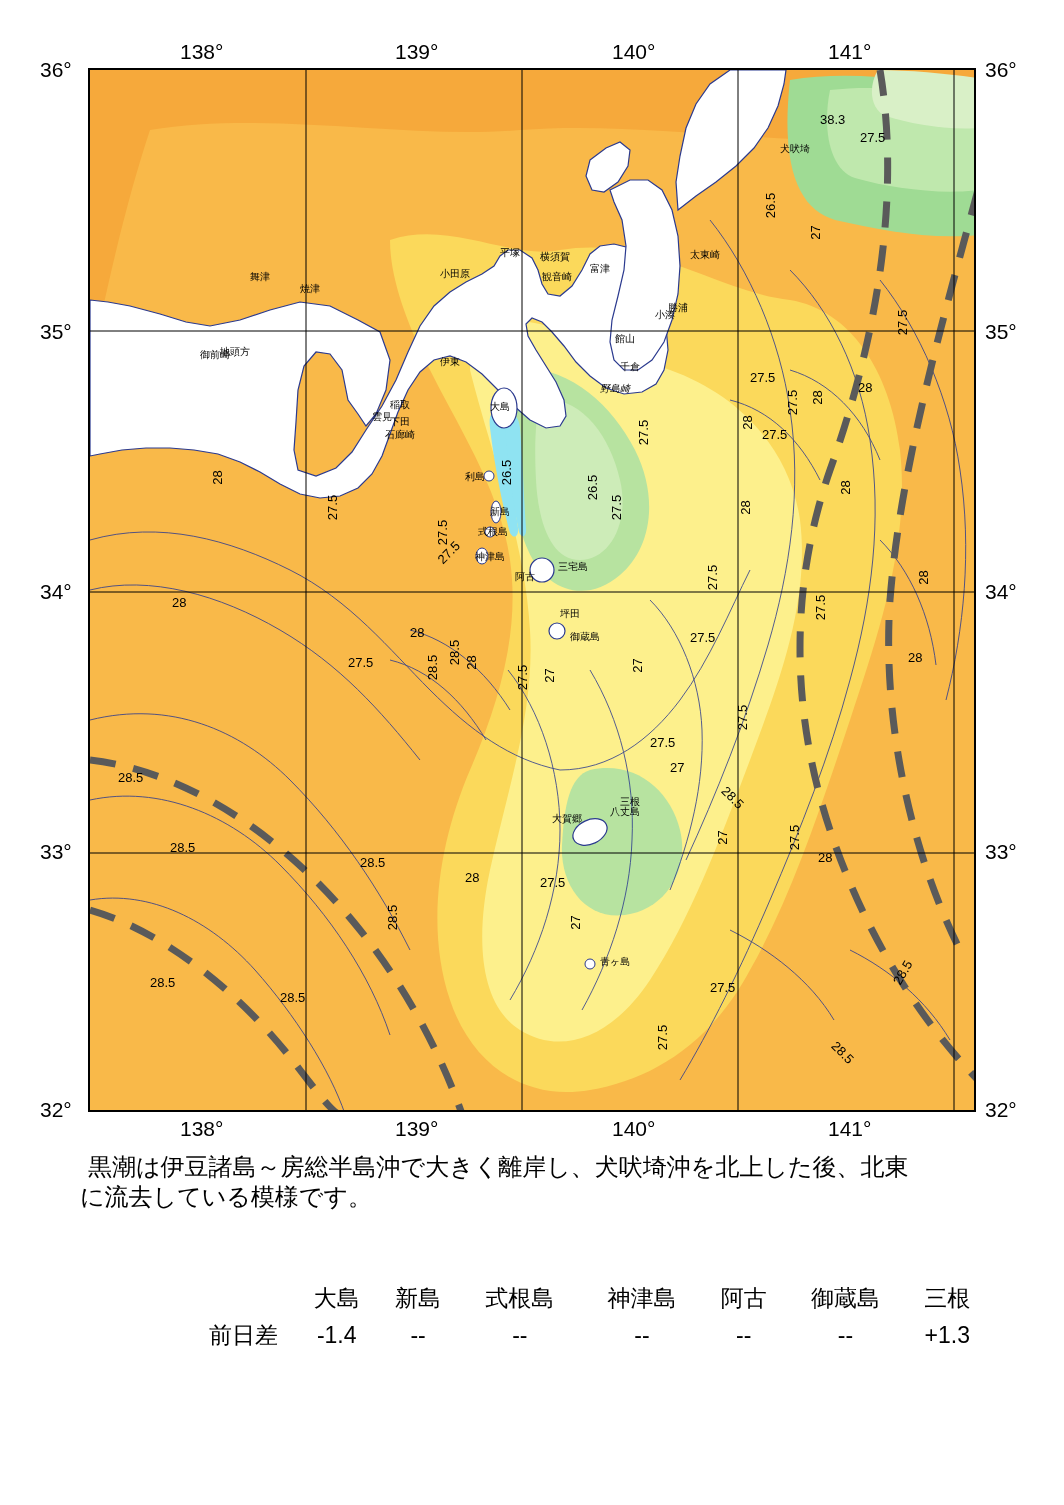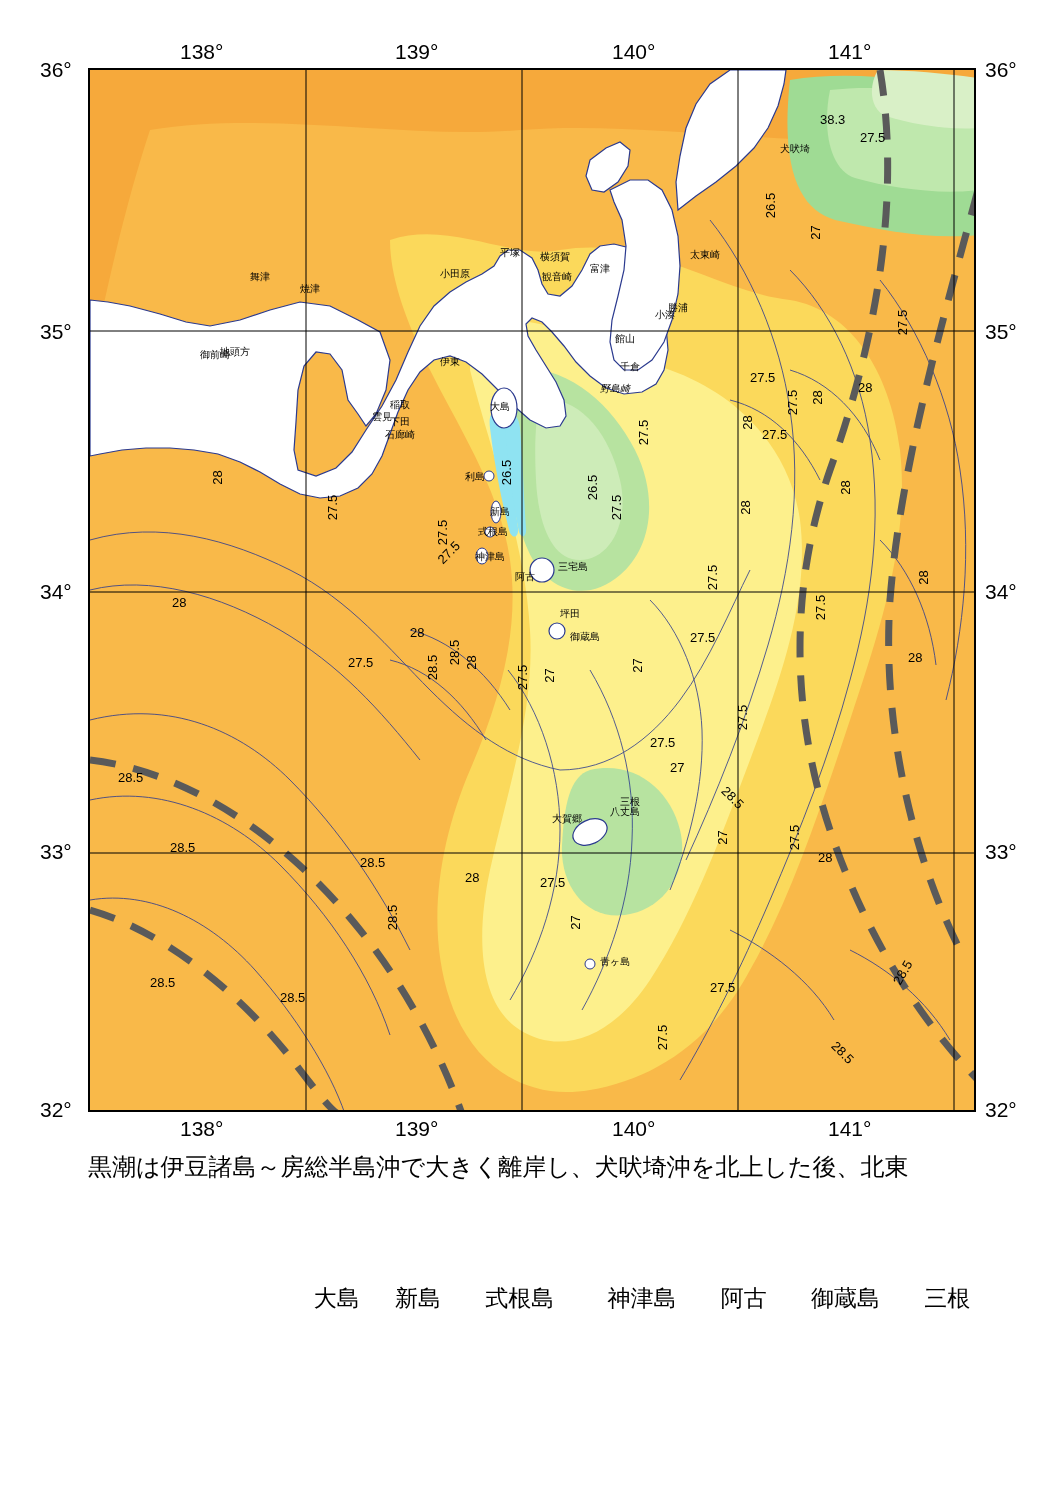--- a/index.html
+++ b/index.html
@@ -417,30 +417,41 @@
       <div class="place" style="left: 480px; top: 560px;">御蔵島</div>
       <div class="place" style="left: 520px; top: 735px;">八丈島</div>
       <div class="place" style="left: 462px; top: 742px;">大賀郷</div>
       <div class="place" style="left: 530px; top: 725px;">三根</div>
       <div class="place" style="left: 510px; top: 885px;">青ヶ島</div>
     </div>
 </div>
 
 <div id="comment">
   <span>黒潮は伊豆諸島～房総半島沖で大きく離岸し、犬吠埼沖を北上した後、北東</span>
+  <span class="l2">に流去している模様です。</span>
 </div>
 
 <table id="data-table">
   <thead>
     <tr>
       <th class="rowhead"></th>
       <th>大島</th>
       <th>新島</th>
       <th>式根島</th>
       <th>神津島</th>
       <th>阿古</th>
       <th>御蔵島</th>
       <th>三根</th>
     </tr>
   </thead>
   <tbody>
+    <tr>
+      <td class="rowhead">前日差</td>
+      <td>-1.4</td>
+      <td>--</td>
+      <td>--</td>
+      <td>--</td>
+      <td>--</td>
+      <td>--</td>
+      <td>+1.3</td>
+    </tr>
   </tbody>
 </table>
 
 </body></html>

